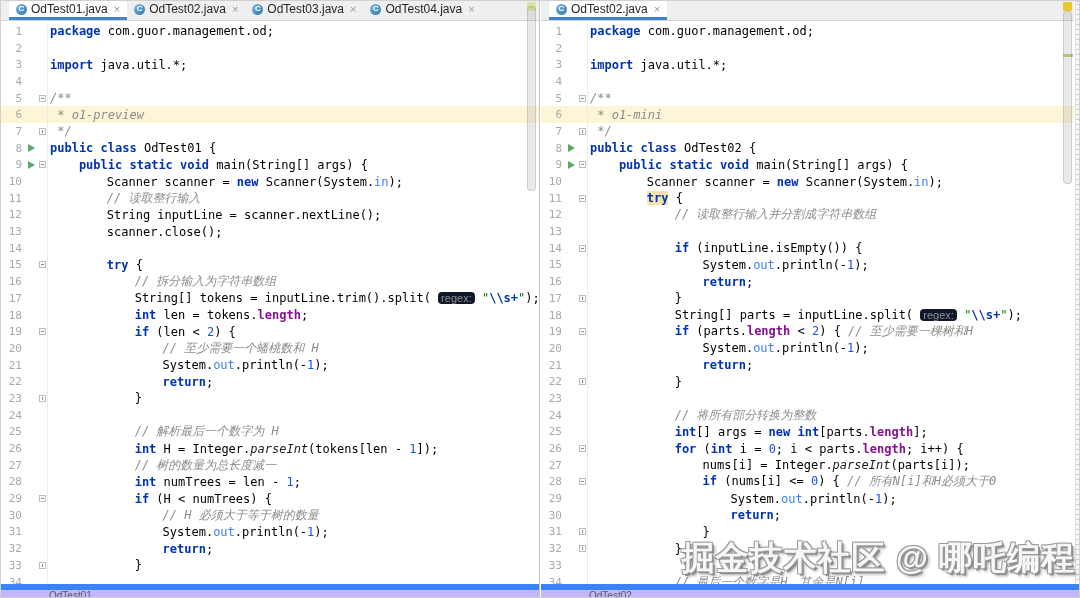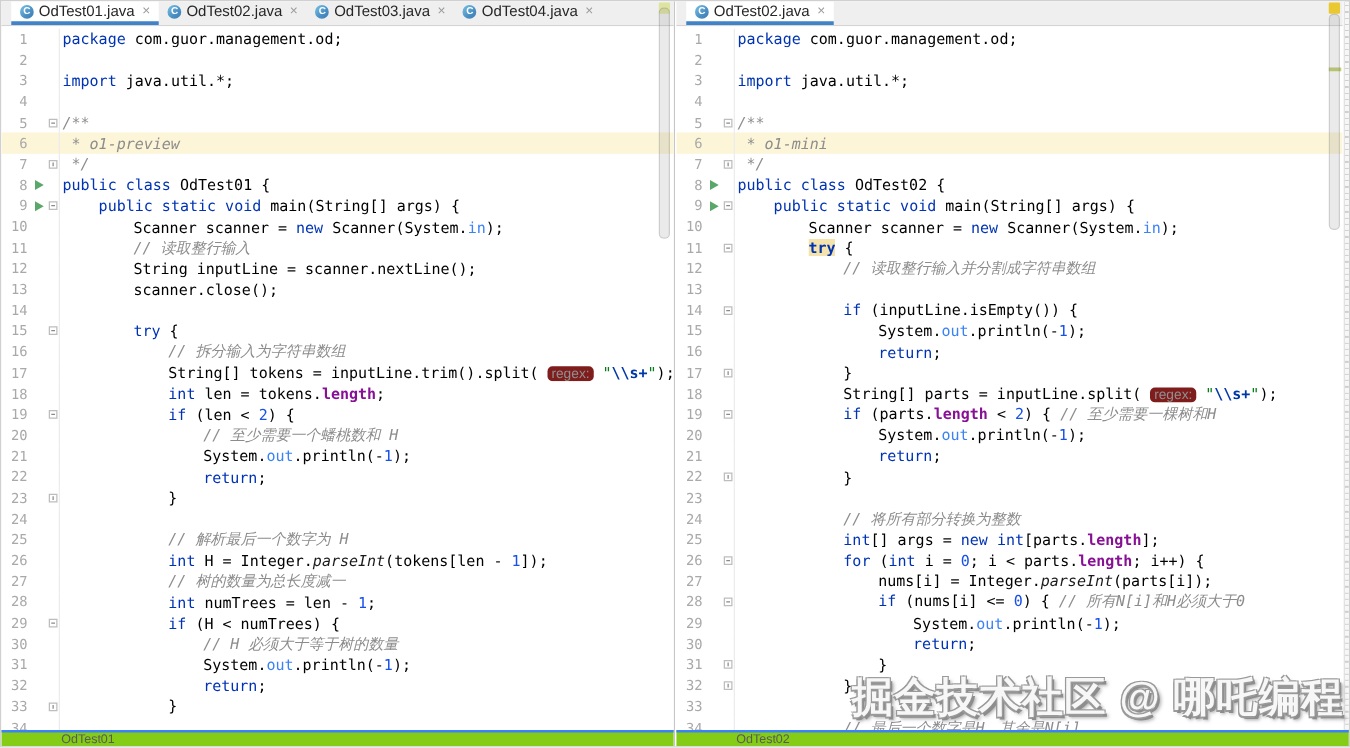--- a/index.html
+++ b/index.html
@@ -32,36 +32,36 @@
   .code { flex:1; white-space:pre; overflow:hidden; color:#000; padding-left:2px; }
 
   .runarrow { width:0; height:0; border-left:7px solid #59a869; border-top:4px solid transparent; border-bottom:4px solid transparent; }
   .fbox { width:7px; height:7px; border:1px solid #bdbdbd; background:#fff; position:relative; }
   .fbox.s::after { content:""; position:absolute; left:1px; right:1px; top:2px; border-top:1px solid #8a8a8a; }
   .fbox.e::after { content:""; position:absolute; left:2.5px; top:1px; bottom:1px; border-left:1px solid #8a8a8a; }
 
   .tabg { display:inline-block; width:4ch; }
   .tabg + .tabg { border-left:1px solid #e9e9e9; margin-left:-1px; }
 
-  .t-kw   { color:#0033b3; font-weight:normal;text-align:right; }
+  .t-kw   { color:#0033b3; font-weight:bold;text-align:right; }
   .t-kwhl { color:#0033b3; font-weight:bold; background:#f5e3ac; }
   .t-pl   { color:#000; }
   .t-cm   { color:#8c8c8c; font-style:italic; }
   .t-str  { color:#067d17; }
   .t-esc  { color:#0037a6; font-weight:bold; }
   .t-num  { color:#1750eb; }
   .t-fld  { color:#3b82f6; }
   .t-prop { color:#871094; font-weight:bold; }
   .t-sm   { color:#1a1a1a; font-style:italic; }
-  .t-hint { color:#909090; background:#7f1d1d; border-radius:4px; padding:0 3px; font-size:11px;
+  .t-hint { color:#909090; background:#0f172a; border-radius:4px; padding:0 3px; font-size:11px;
             font-family:"Liberation Sans",sans-serif; }
 
   
-  .crumbs { position:absolute; left:0; right:0; bottom:0; height:13px; background:#84cc16;
-            border-top:2px solid #3b82f6; font-size:10px; color:#5a5a5a; padding-left:48px; line-height:12px; }
+  .crumbs { position:absolute; left:0; right:0; bottom:0; height:13px; background:#c4b5fd;
+            border-top:6px solid #3b82f6; font-size:10px; color:#5a5a5a; padding-left:48px; line-height:12px; }
 
   
   .vthumb { position:absolute; width:9px; border-radius:4px; background:rgba(140,140,140,0.18);
             border:1px solid rgba(120,120,120,0.25); }
   #thumb-left  { right:3px; top:5px; height:185px; }
   #thumb-right { right:9px; top:10px; height:173px; }
   .status-square { position:absolute; width:9px; height:9px; border-radius:1px; }
   #sq-left  { right:3px; top:1px; background:#dfe3a0; }
   #sq-right { right:9px; top:1px; background:#e9c832; }
   .stripe-mark { position:absolute; width:10px; height:3px; }

